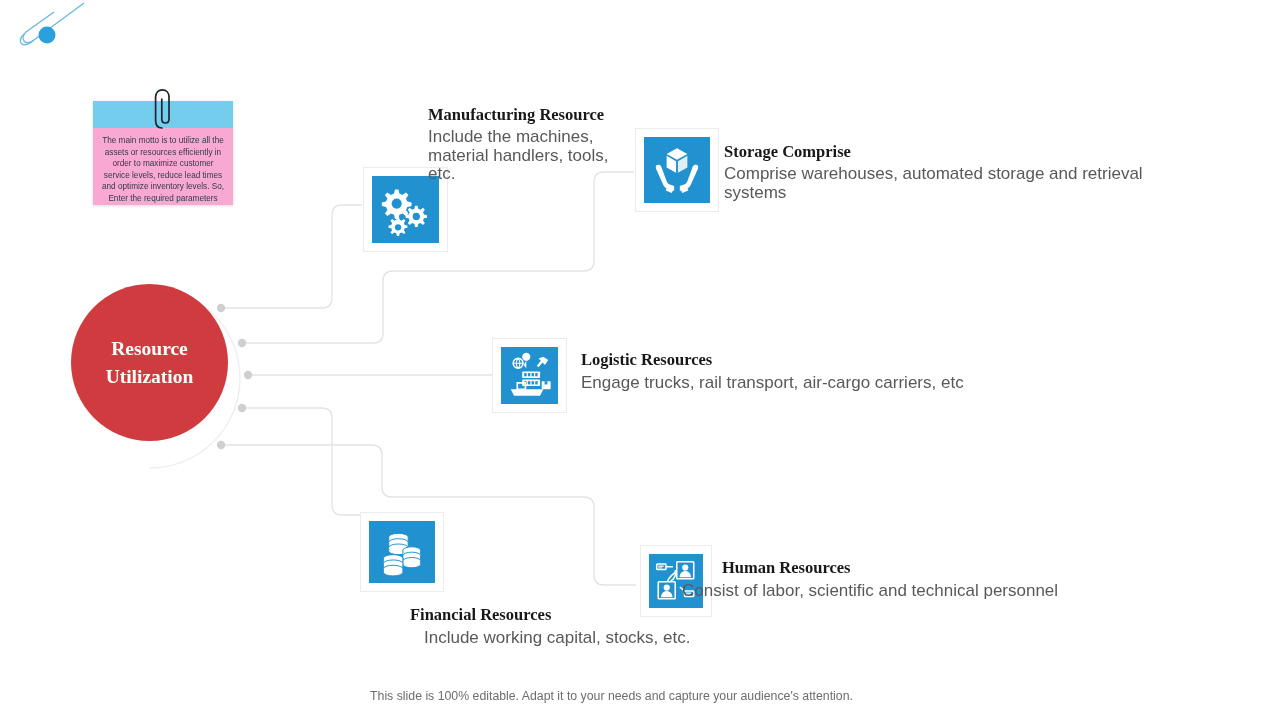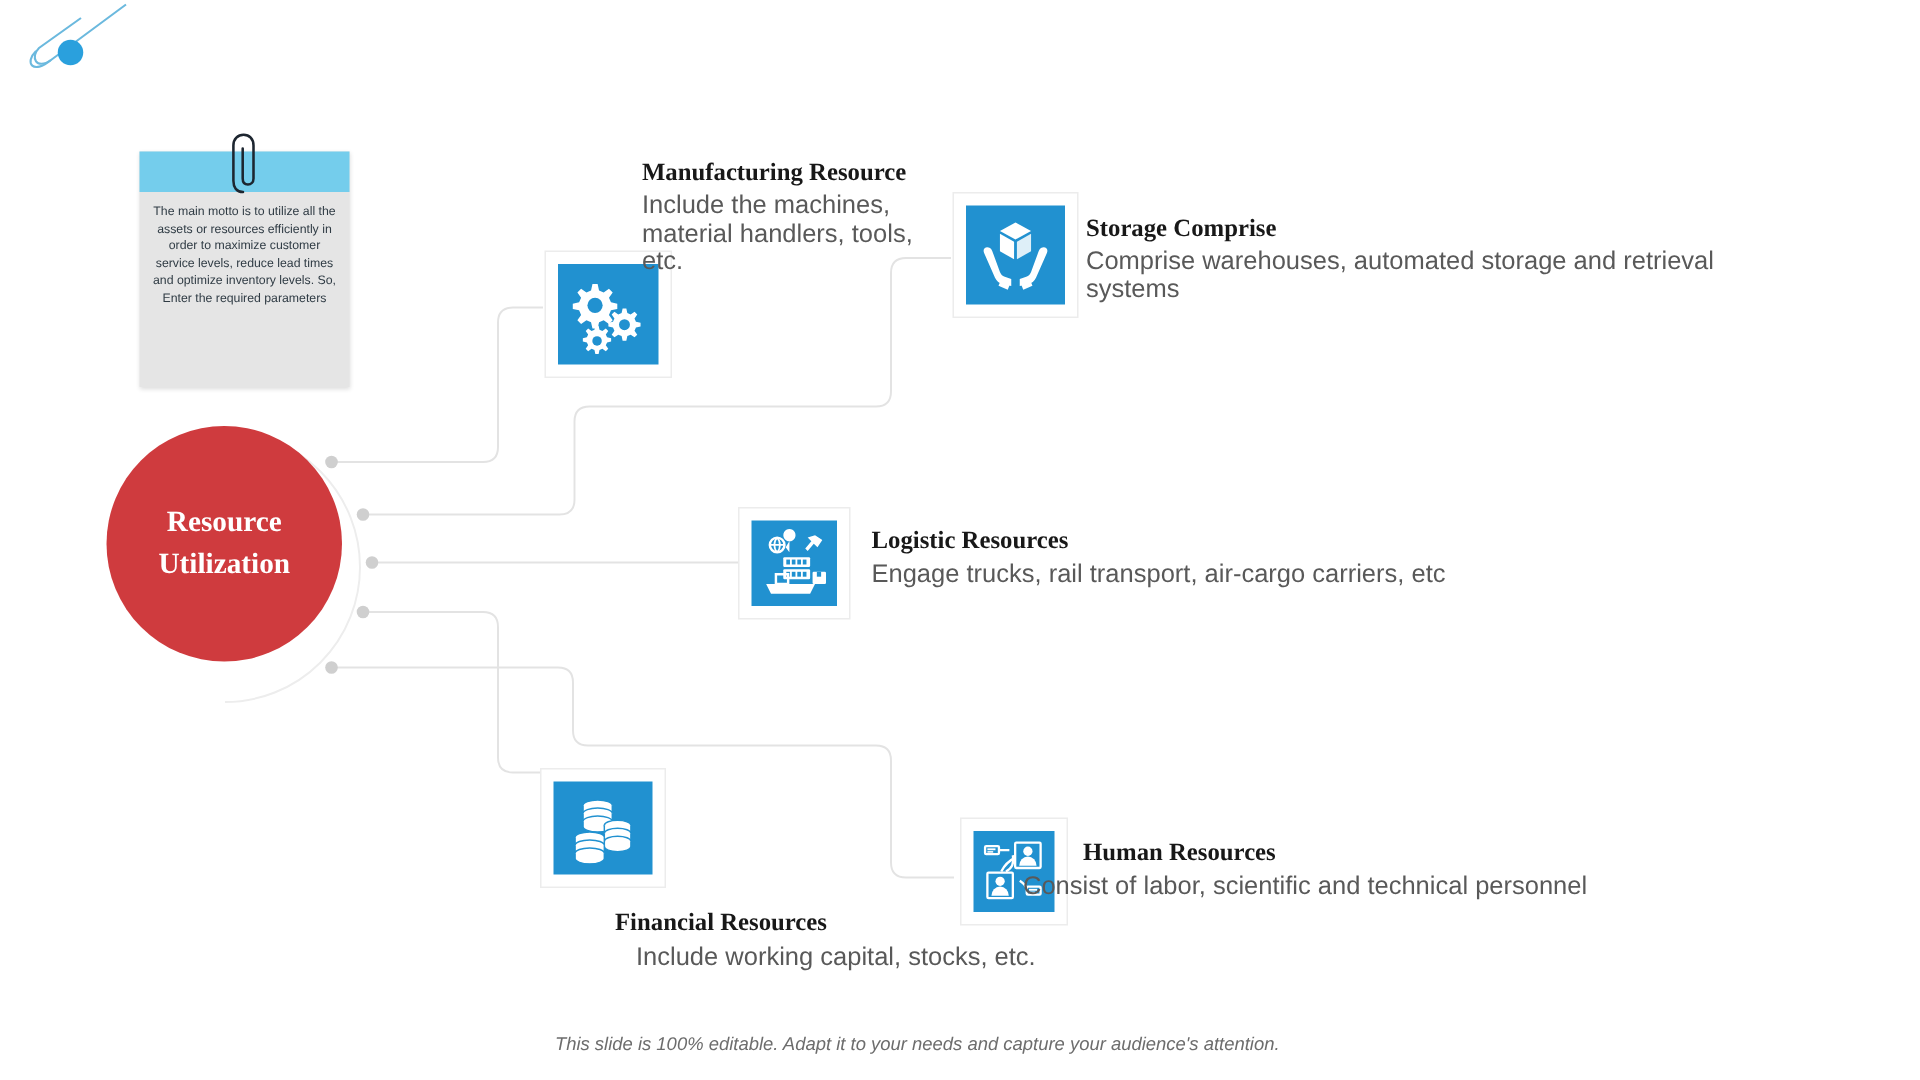--- a/index.html
+++ b/index.html
@@ -14,22 +14,22 @@
   
   .pin-deco { position: absolute; left: 14px; top: 2px; width: 72px; height: 56px; }
   .page-title {
     position: absolute; left: 76px; top: 20px;
     font-family: "Liberation Serif", serif;
     font-size: 38px; font-weight: 700; color: #1a1a1a;
     letter-spacing: -0.2px; white-space: nowrap;
   }
 
   
-  .note { position: absolute; left: 93px; top: 101px; width: 140px; height: 157px;
-          background: #e5e5e5; box-shadow: 0 1px 3px rgba(0,0,0,.14); }
+  .note { position: absolute; left: 93px; top: 101px; width: 140px; height: 104px;
+          background: #f9a8d4; box-shadow: 0 1px 3px rgba(0,0,0,.14); }
   .note-band { position: absolute; left: 0; top: 0; width: 140px; height: 27px; background: #74cdec; }
   .note-text {
     position: absolute; left: 8px; top: 34px; width: 124px;
     font-size: 8.2px; line-height: 11.6px; color: #2f3b44;
     text-align: center;
   }
   .clip { position: absolute; left: 154px; top: 88px; width: 24px; height: 42px; }
   .hub {
     position: absolute; left: 71px; top: 284px; width: 157px; height: 157px;
     border-radius: 50%; background: #cf3b3e;
@@ -49,21 +49,21 @@
   .blk-title {
     position: absolute; font-family: "Liberation Serif", serif;
     font-size: 16.5px; font-weight: 700; color: #181818; white-space: nowrap;
   }
   .blk-desc {
     position: absolute; font-size: 17px; line-height: 18.5px; color: #595959;
   }
 
   .footer {
     position: absolute; left: 0; top: 689px; width: 1223px; text-align: center;
-    font-size: 12.3px; color: #6d6d6d; font-style: italic;
+    font-size: 12.3px; color: #6d6d6d;
   }
 </style>
 </head>
 <body>
 
 <div id="slide">
 
   <svg class="pin-deco" viewBox="0 0 72 56">
     <path d="M70 1 L20 38 C10 45 6 36 12 30 L40 10" fill="none" stroke="#6bb9de" stroke-width="1.4"></path>
     <path d="M20 38 C8 48 2 40 10 32" fill="none" stroke="#6bb9de" stroke-width="1.4"></path>

